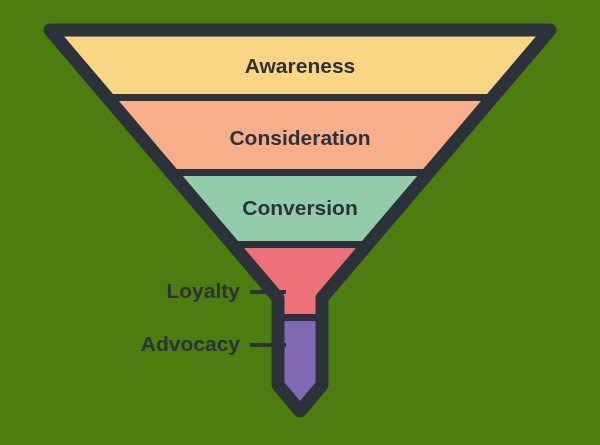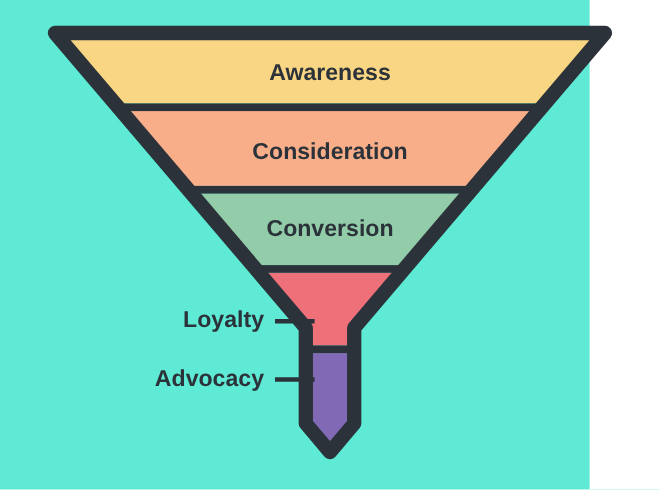--- a/index.html
+++ b/index.html
@@ -9,23 +9,23 @@
     background: #ffffff;
   }
   body {
     width: 600px;
     height: 445px;
     overflow: hidden;
     font-family: "Liberation Sans", "DejaVu Sans", sans-serif;
   }
   #funnel-diagram {
     position: relative;
-    width: 536px;
+    width: 600px;
     height: 445px;
-    background: #5eead4;
+    background: #4d7c0f;
   }
   #funnel-svg {
     display: block;
     width: 600px;
     height: 445px;
   }
   .stage-label {
     font-family: "Liberation Sans", "DejaVu Sans", sans-serif;
     font-weight: bold;
     fill: #2b3239;

